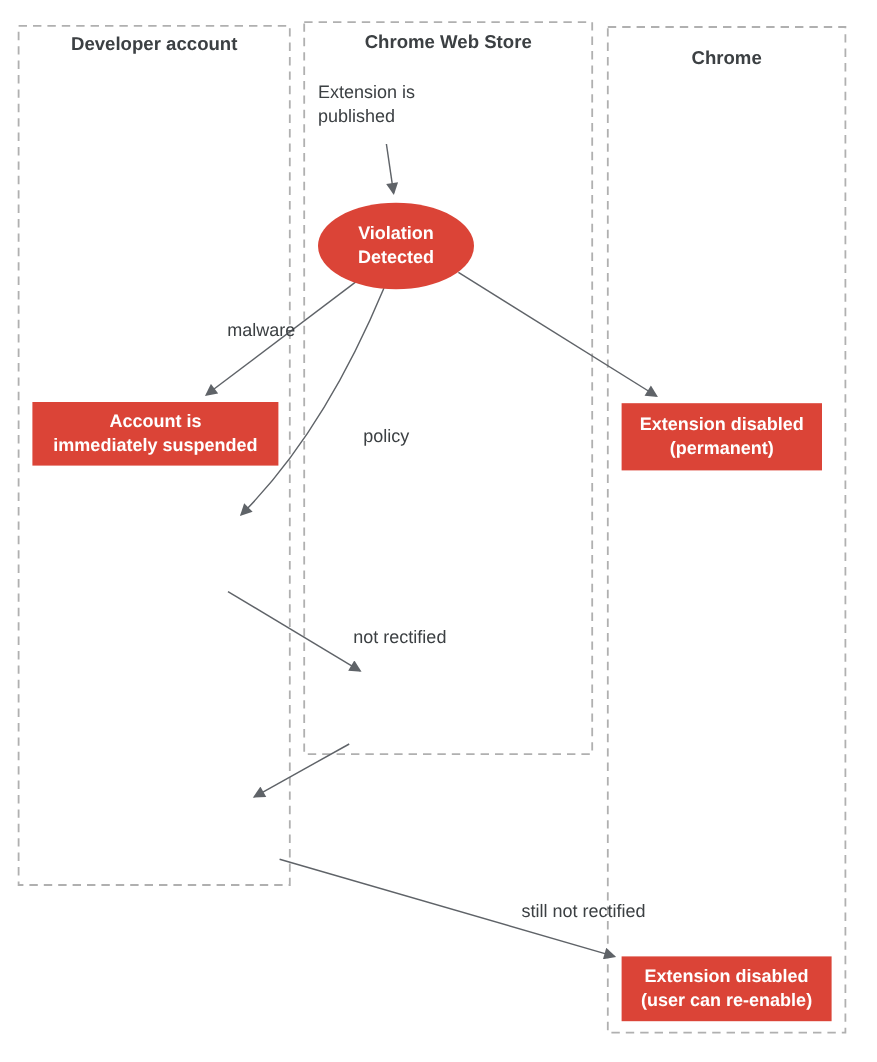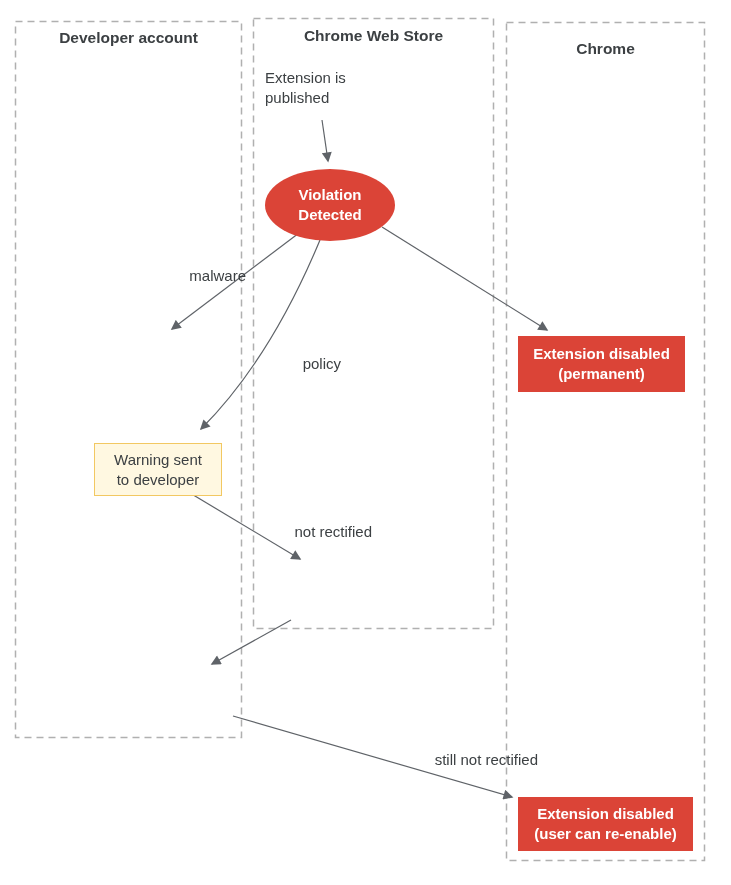--- a/index.html
+++ b/index.html
@@ -128,26 +128,26 @@
   <div class="abs lane-title" id="lane-title-developer">Developer account</div>
   <div class="abs lane-title" id="lane-title-webstore">Chrome Web Store</div>
   <div class="abs lane-title" id="lane-title-chrome">Chrome</div>
 
   <div class="abs plain-node" id="node-published">Extension is
 published</div>
 
   <div class="abs ellipse-node" id="node-violation">Violation
 Detected</div>
 
+  <div class="abs node-box danger" id="node-account">Account is
+immediately suspended</div>
 
   <div class="abs node-box danger" id="node-disabled-perm">Extension disabled
 (permanent)</div>
 
-  <div class="abs node-box warning" id="node-warning">Warning sent
-to developer</div>
 
 
 
   <div class="abs node-box danger" id="node-reenable">Extension disabled
 (user can re-enable)</div>
 
   <div class="abs edge-label" id="label-malware">malware</div>
   <div class="abs edge-label" id="label-policy">policy</div>
   <div class="abs edge-label" id="label-not-rectified">not rectified</div>
   <div class="abs edge-label" id="label-still-not-rect">still not rectified</div>

